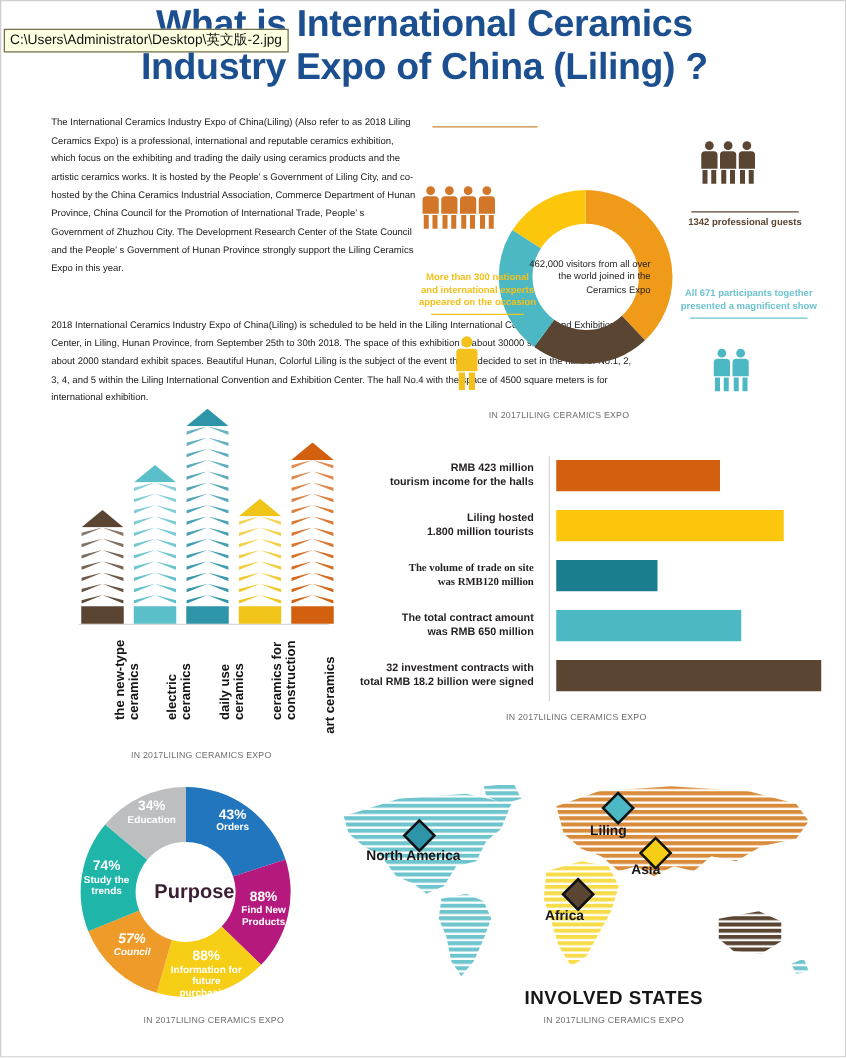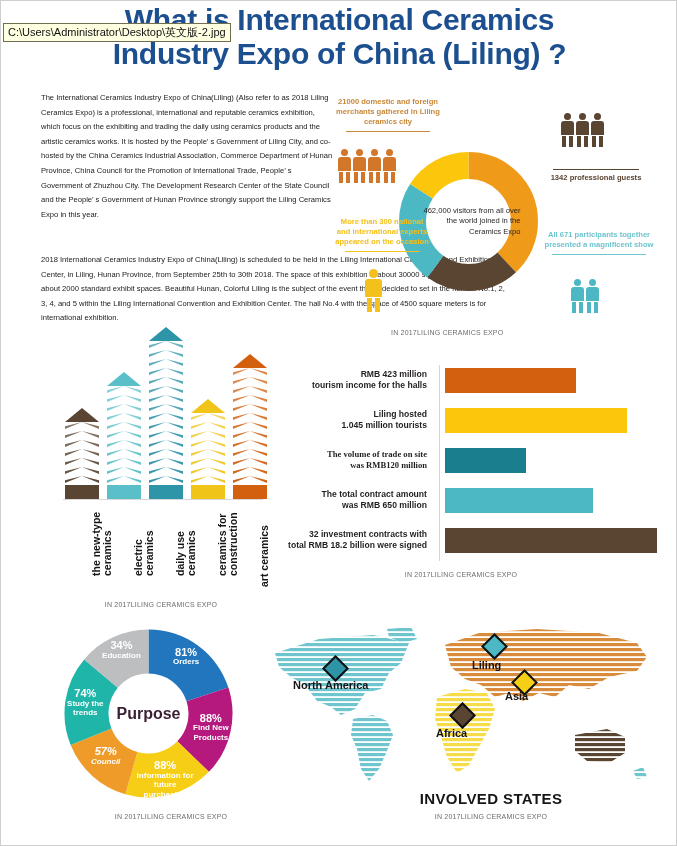--- a/index.html
+++ b/index.html
@@ -99,21 +99,21 @@
     box-sizing:border-box;
   }
   .baraxis{position:absolute;left:176px;top:2px;width:1px;height:196px;background:#d5d5d5;}
   .bar{height:25px;margin-left:8px;}
 
   
   .purpose{position:absolute;left:55px;top:620px;width:185px;height:185px;}
   .purpose .hole{
     position:absolute;left:50%;top:50%;transform:translate(-50%,-50%);
     width:78px;height:78px;border-radius:50%;background:#fff;
-    display:flex;align-items:center;justify-content:center;
+    display:flex;align-items:center;justify-content:flex-end;
   }
   .purpose .hole span{font-size:16px;font-weight:bold;color:#3a1f33;}
   .slice-label{
     position:absolute;text-align:center;color:#fff;font-weight:bold;
     line-height:9.5px;width:62px;
   }
   .slice-label .pct{display:block;font-size:11px;}
   .slice-label .txt{display:block;font-size:8px;font-weight:bold;}
 
   
@@ -147,21 +147,20 @@
         <circle r="56" fill="none" stroke="#F09A1A" stroke-width="27" stroke-dasharray="133.6 218.2" transform="rotate(-90)"></circle>
         <circle r="56" fill="none" stroke="#5A4532" stroke-width="27" stroke-dasharray="77.4 274.4" stroke-dashoffset="-133.6" transform="rotate(-90)"></circle>
         <circle r="56" fill="none" stroke="#4BB8C4" stroke-width="27" stroke-dasharray="84.4 267.4" stroke-dashoffset="-211" transform="rotate(-90)"></circle>
         <circle r="56" fill="none" stroke="#FCC60D" stroke-width="27" stroke-dasharray="56.3 295.5" stroke-dashoffset="-295.4" transform="rotate(-90)"></circle>
       </g>
     </svg>
     <div class="donut-center">462,000 visitors from all over the world joined in the Ceramics Expo</div>
   </div>
 
   <div class="stat" id="stat-merchants">
-    <div>21000 domestic and foreign merchants gathered in Liling ceramics city</div>
     <div class="rule" style="background:#c8883a"></div>
   </div>
   <div class="people" id="people-merchants">
     <div class="pfig">
         <div class="head" style="background:#D2762A"></div>
         <div class="body" style="background:#D2762A"></div>
         <div class="legs">
           <i style="background:#D2762A"></i>
           <i style="background:#D2762A"></i>
         </div>
@@ -370,21 +369,21 @@
         <div class="barrow" style="top: 0px;">
           <div class="barlabel">
             <div>RMB 423 million</div>
             <div>tourism income for the halls</div>
           </div>
           <div class="bar" style="width: 131px; background: rgb(210, 96, 15);"></div>
         </div>
         <div class="barrow" style="top: 40px;">
           <div class="barlabel">
             <div>Liling hosted</div>
-            <div>1.045 million tourists</div>
+            <div>1.800 million tourists</div>
           </div>
           <div class="bar" style="width: 182px; background: rgb(252, 198, 13);"></div>
         </div>
         <div class="barrow" style="top: 80px; font-family: Liberation Serif, serif;">
           <div class="barlabel">
             <div>The volume of trade on site</div>
             <div>was RMB120 million</div>
           </div>
           <div class="bar" style="width: 81px; background: rgb(26, 126, 142);"></div>
         </div>
@@ -415,21 +414,21 @@
           <path d="M -23.15353788862792 80.74598245881879 A 84 84 0 0 1 -77.88344378361013 31.46695384693663 L -37.08735418267149 14.984263736636489 A 40 40 0 0 0 -11.025494232679963 38.450467837532756 Z" fill="#EE9B2A"></path>
           <path d="M -77.88344378361013 31.46695384693663 A 84 84 0 0 1 -64.34773322199415 -53.9941592136693 L -30.64177772475912 -25.71150438746157 A 40 40 0 0 0 -37.08735418267149 14.984263736636489 Z" fill="#1FB5A8"></path>
           <path d="M -64.34773322199415 -53.9941592136693 A 84 84 0 0 1 -1.543054966925665e-14 -84 L -7.347880794884118e-15 -40 A 40 40 0 0 0 -30.64177772475912 -25.71150438746157 Z" fill="#BCBEC0"></path>
         </g>
     </svg>
     <div class="hole">
       <span>Purpose</span>
     </div>
     <div id="purpose-labels">
         <div class="slice-label" style="left: 99.1183px; top: 26.7229px;">
-          <span class="pct">81%</span>
+          <span class="pct">43%</span>
           <span class="txt">Orders</span>
         </div>
         <div class="slice-label" style="left: 123.86px; top: 92.8969px;">
           <span class="pct">88%</span>
           <span class="txt">Find New Products</span>
         </div>
         <div class="slice-label" style="left: 78.0644px; top: 140.319px;">
           <span class="pct">88%</span>
           <span class="txt">Information for future purchasing</span>
         </div>

